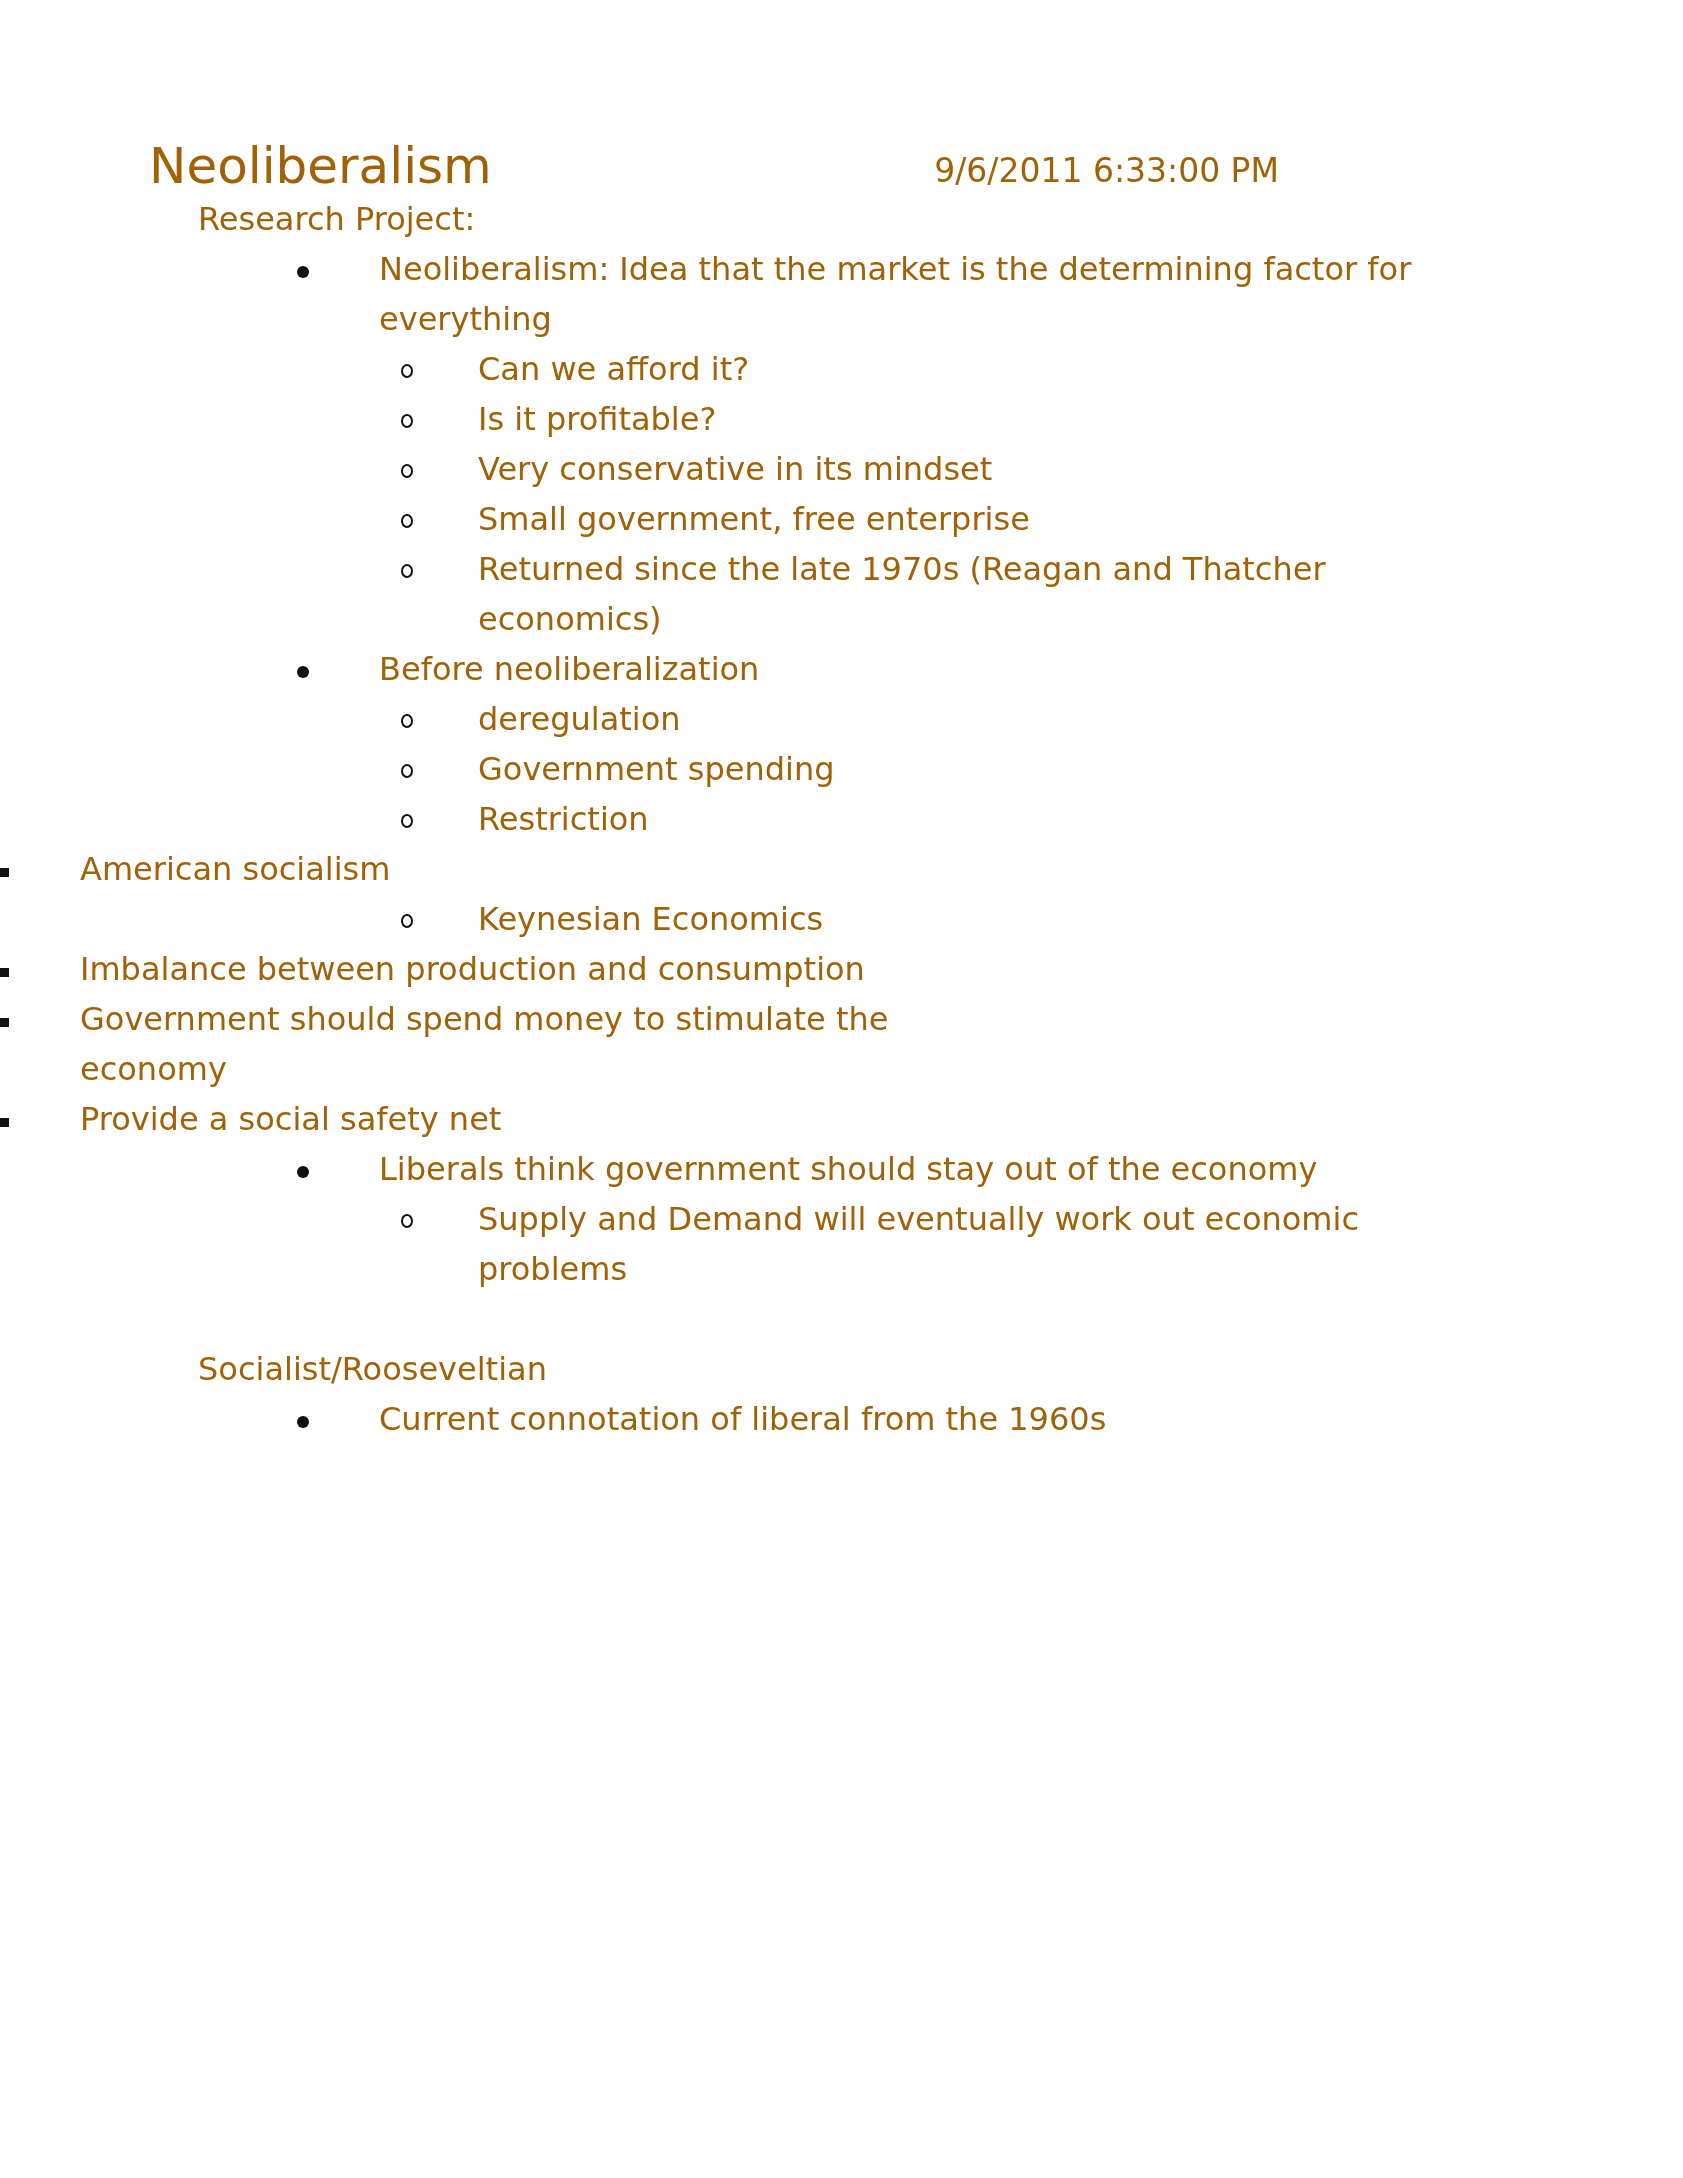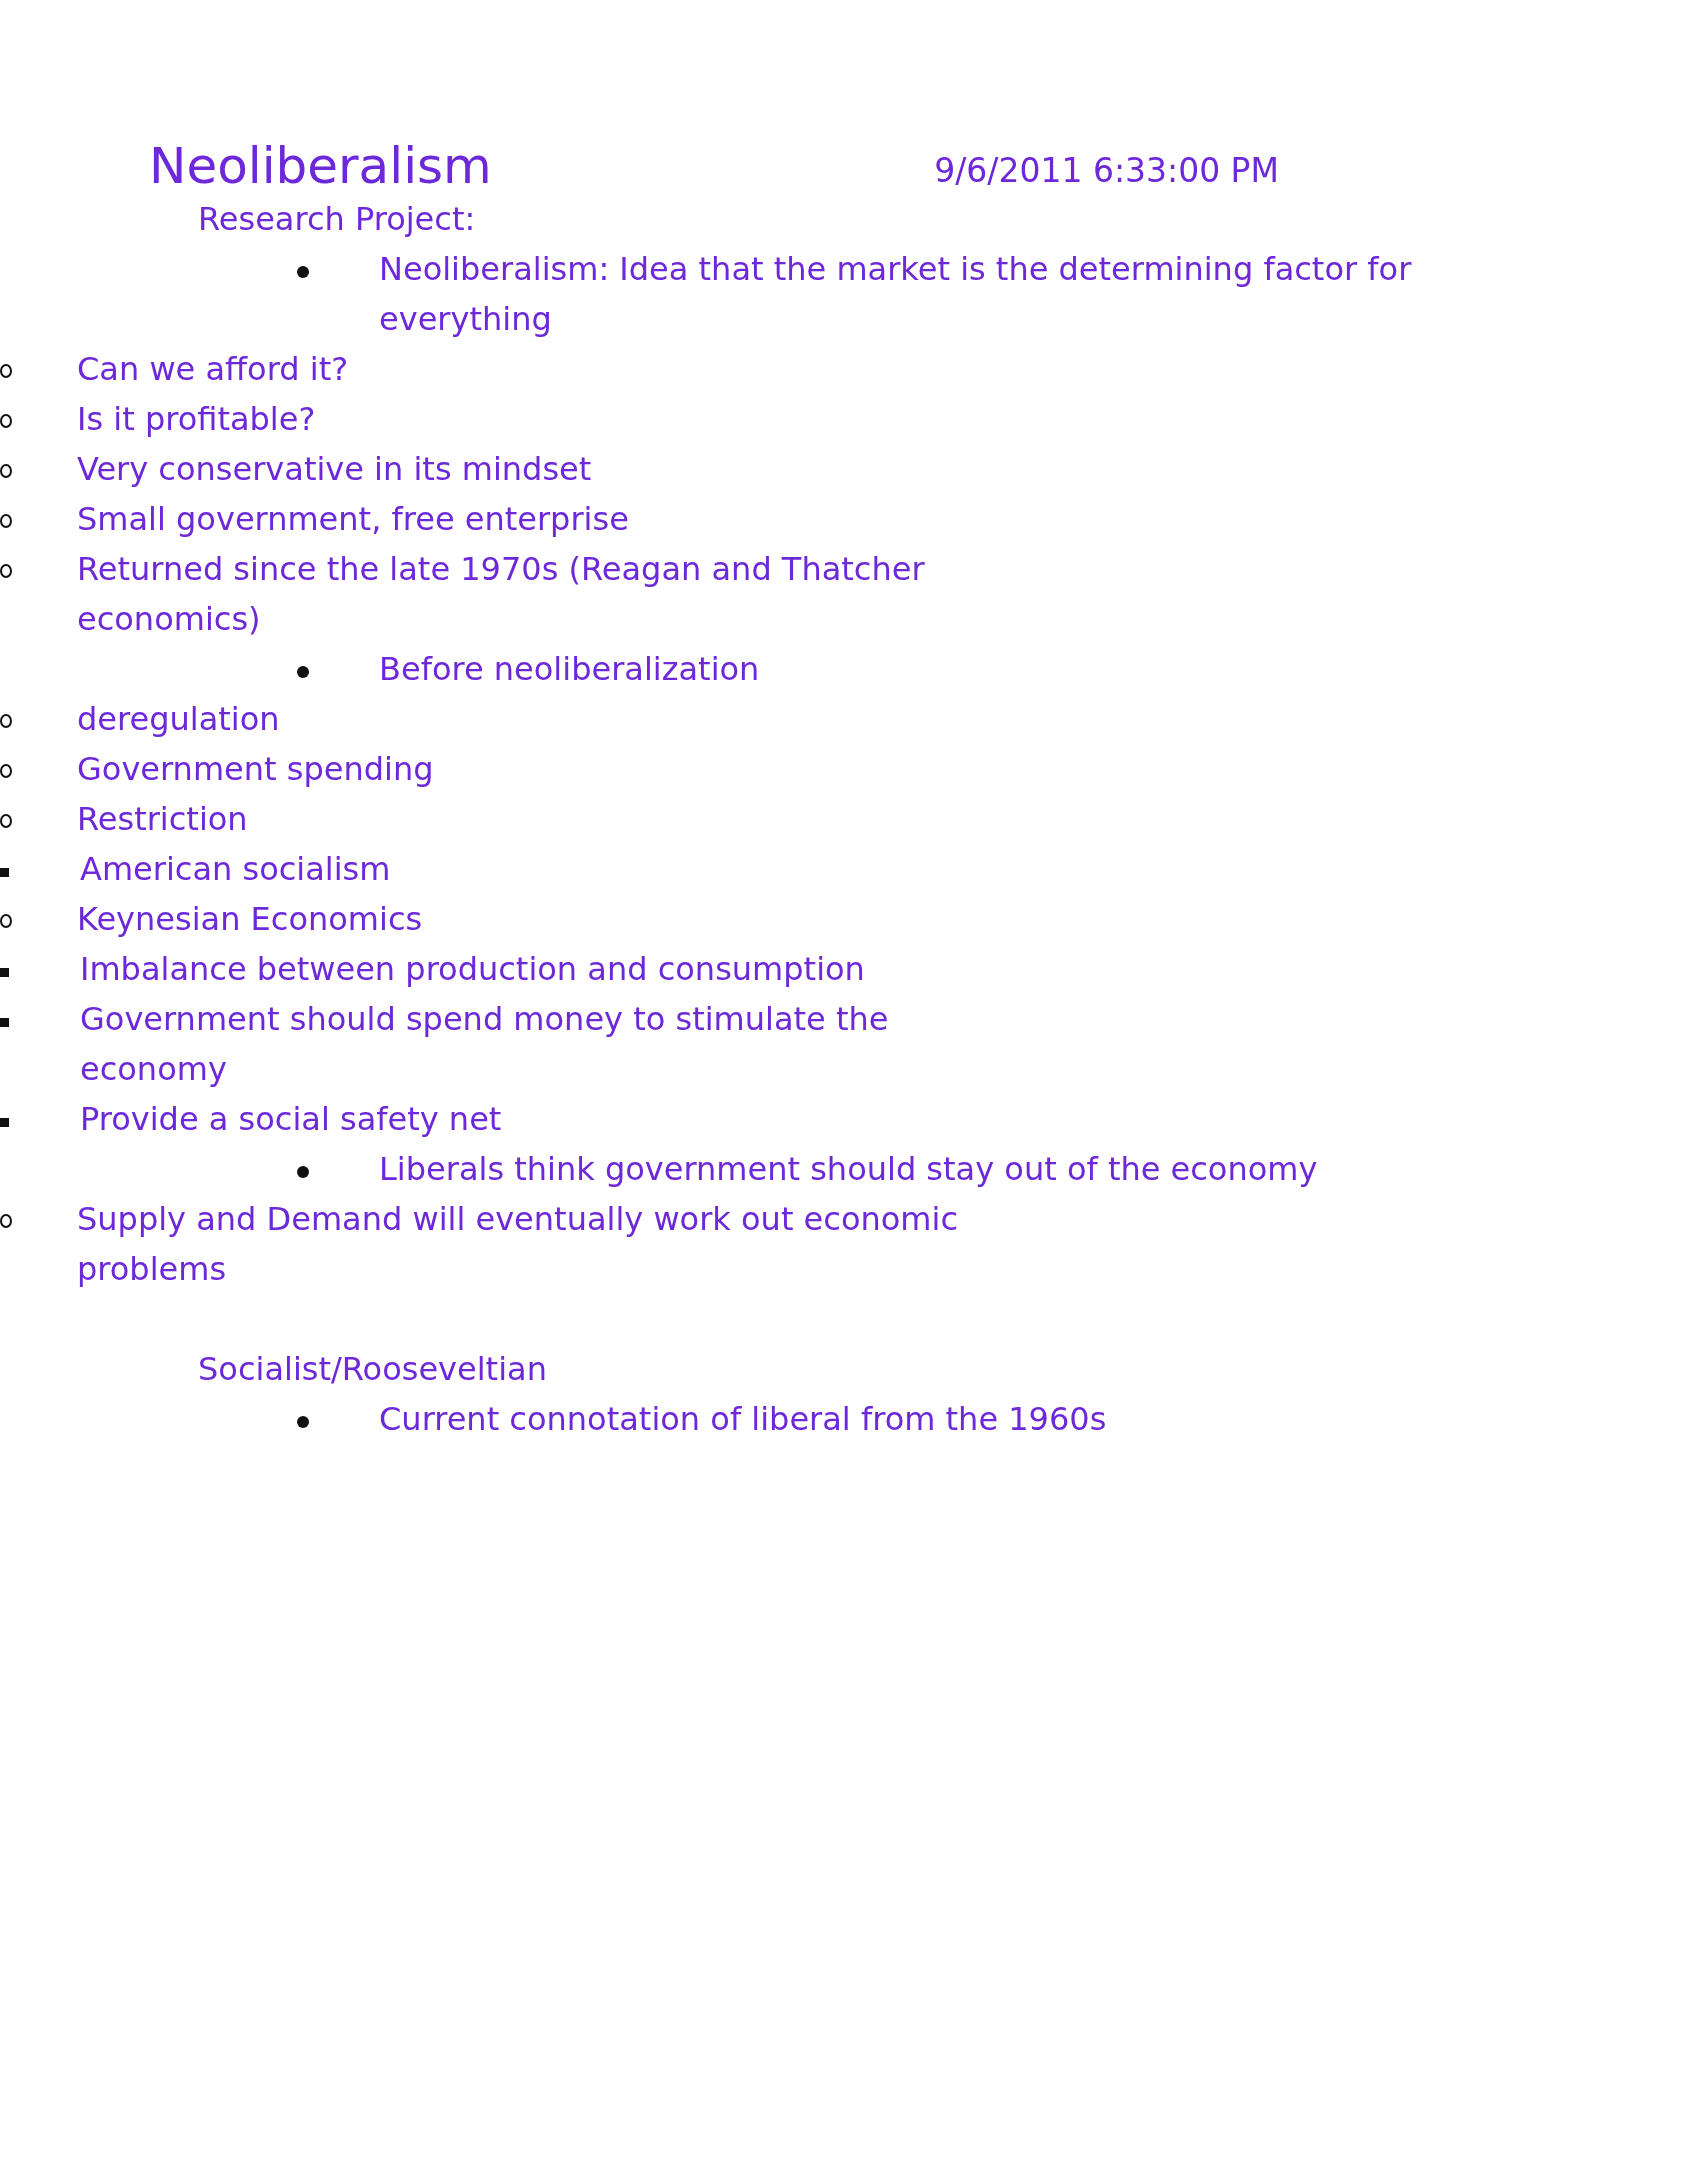--- a/index.html
+++ b/index.html
@@ -5,21 +5,21 @@
   html, body {
     margin: 0;
     padding: 0;
     background: #ffffff;
   }
   .page {
     position: relative;
     width: 1428px;
     height: 2178px;
     background: #ffffff;
-    color: #6d28d9;
+    color: #a16207;
     font-family: "DejaVu Sans", "Liberation Sans", sans-serif;
     overflow: hidden;
   }
 
   
   .doc-header {
     position: absolute;
     top: 137px;
     left: 149px;
     right: 149px;
@@ -69,21 +69,21 @@
     flex: 0 0 auto;
     display: flex;
     justify-content: flex-start;
   }
   .item .text {
     flex: 0 1 auto;
   }
   .l1 { padding-left: 297px; }
   .l1 .marker { width: 50px; }
   .l1 .text { max-width: 1089px; }
-  .l2 { }
+  .l2 { padding-left: 401px; }
   .l2 .marker { width: 45px; }
   .l2 .text { max-width: 931px; }
   .l3 { }
   .l3 .marker { width: 48px; }
   .l3 .text { max-width: 851px; }
 
   
   .glyph-disc {
     width: 12px; height: 12px;
     margin-top: 22px;

